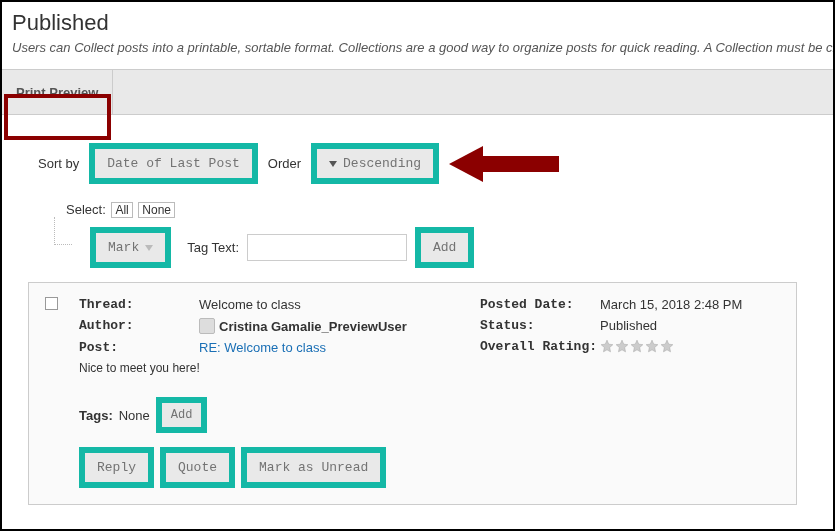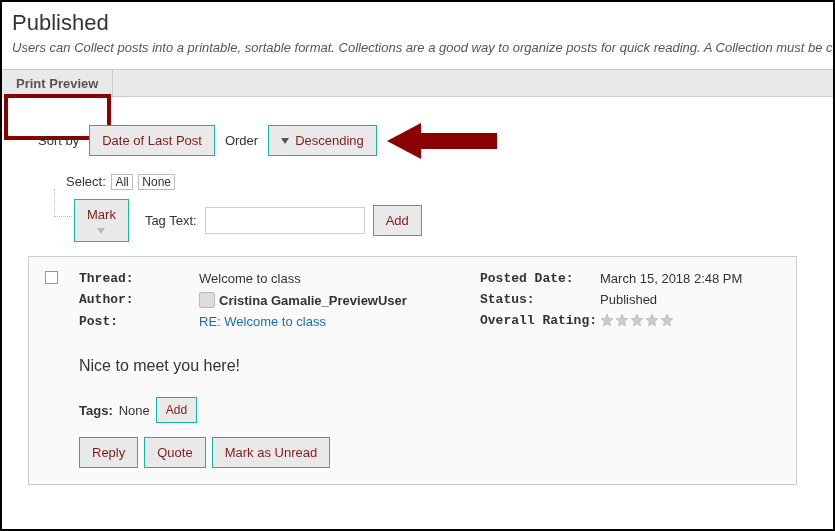--- a/index.html
+++ b/index.html
@@ -1,26 +1,26 @@
 <!DOCTYPE html>
 <html><head>
 <meta charset="utf-8">
 <style>
 * { box-sizing: border-box; margin: 0; padding: 0; }
 body { font-family: "Helvetica Neue", Arial, sans-serif; font-size: 13px; color: #333; background: #fff; width: 835px; height: 531px; overflow: hidden; border: 2px solid #000; }
 .header { padding: 8px 10px 14px 10px; background: #fff; }
 .header h1 { font-size: 22px; font-weight: 400; color: #333; margin-bottom: 4px; }
 .header p { font-size: 13px; font-style: italic; color: #555; white-space: nowrap; }
-.tabbar { background: #e9e9e9; border-top: 1px solid #ccc; border-bottom: 1px solid #ccc; height: 28px; display: flex; align-items: stretch; }
+.tabbar { background: #e9e9e9; border-top: 1px solid #ccc; border-bottom: 1px solid #ccc; height: 46px; display: flex; align-items: stretch; }
 .tab { padding: 10px 14px; background: #e9e9e9; border-right: 1px solid #ccc; font-size: 13px; color: #555; font-weight: 600; display: flex; align-items: center; cursor: pointer; }
 .highlight-box { border: 4px solid #8b0000; position: absolute; }
 .content { padding: 28px 36px 0 36px; position: relative; border-radius: 21px; }
 .sort-row { display: flex; align-items: center; gap: 10px; margin-bottom: 18px; }
 .sort-row .lbl { font-size: 13px; color: #333; }
-.btn { background: #e9e9e9; border: 1px solid #14b8a6; padding: 7px 12px; font-size: 13px; color: #7f1d1d; cursor: pointer; font-family: Liberation Sans, sans-serif; }
+.btn { background: #e9e9e9; border: 6px solid #14b8a6; padding: 7px 12px; font-size: 13px; color: #737373; cursor: pointer; font-family: Liberation Mono, monospace; }
 .btn.small { padding: 5px 9px; font-size: 12px; }
 .btn-dd { display: inline-flex; align-items: center; gap: 6px; }
 .tri { width: 0; height: 0; border-left: 4px solid transparent; border-right: 4px solid transparent; border-top: 6px solid #555; display: inline-block; }
 .tri.light { border-top-color: #bbb; }
 .arrow { position: relative; width: 110px; height: 28px; }
 .arrow-body { position: absolute; left: 30px; top: 6px; width: 80px; height: 16px; background: #8b0000; }
 .arrow-head { position: absolute; left: 0; top: -4px; width: 0; height: 0; border-top: 18px solid transparent; border-bottom: 18px solid transparent; border-right: 34px solid #8b0000; }
 .select-row { margin-left: 28px; margin-bottom: 10px; font-size: 13px; }
 .select-row .opt { border: 1px solid #bbb; padding: 0 3px; font-size: 12px; cursor: pointer; background: #fff; margin-left: 2px; margin-top: 23px; }
 .action-row { margin-left: 22px; display: flex; align-items: center; gap: 16px; margin-bottom: 14px; position: relative; }
@@ -34,21 +34,21 @@
 .col-right { width: 300px; }
 .meta-row { display: flex; margin-bottom: 6px; font-size: 13px; }
 .meta-label { width: 120px; font-weight: 600; color: #333; font-family: Liberation Mono, monospace; }
 .meta-val { color: #333; text-align: center; }
 .meta-val.link { color: #1a6fb5; cursor: pointer; }
 .meta-val.bold { font-weight: 700; }
 .avatar { width: 16px; height: 16px; background: #ddd; border: 1px solid #bbb; display: inline-block; vertical-align: -3px; margin-right: 4px; border-radius: 2px; }
 .stars { display: inline-flex; gap: 1px; }
 .star { width: 14px; height: 14px; position: relative; }
 .star svg { width: 14px; height: 14px; }
-.post-body { margin-top: 22px; margin-bottom: 22px; font-size: 16px; }
+.post-body { margin-bottom: 22px; font-size: 12px; }
 .tags-row { margin-bottom: 14px; font-size: 13px; display: flex; align-items: center; gap: 6px; }
 .tags-row .lbl { font-weight: 600; }
 .post-actions { display: flex; gap: 6px; }
 </style>
 </head>
 <body>
 
 <div class="header">
   <h1>Published</h1>
   <p>Users can Collect posts into a printable, sortable format. Collections are a good way to organize posts for quick reading. A Collection must be create</p>
@@ -76,21 +76,21 @@
   </div>
 
   <div class="select-row">
     <span>Select:</span>
     <span class="opt">All</span>
     <span class="opt">None</span>
   </div>
 
   <div class="action-row">
     <div class="dotted-line"></div>
-    <button class="btn btn-dd" style="margin-left:14px;flex-direction:column;">
+    <button class="btn btn-dd" style="margin-left:30px;">
       <span>Mark</span>
       <span class="tri light"></span>
     </button>
     <div class="tag-text">
       <span>Tag Text:</span>
       <input type="text" value="" style="">
       <button class="btn">Add</button>
     </div>
   </div>
 

